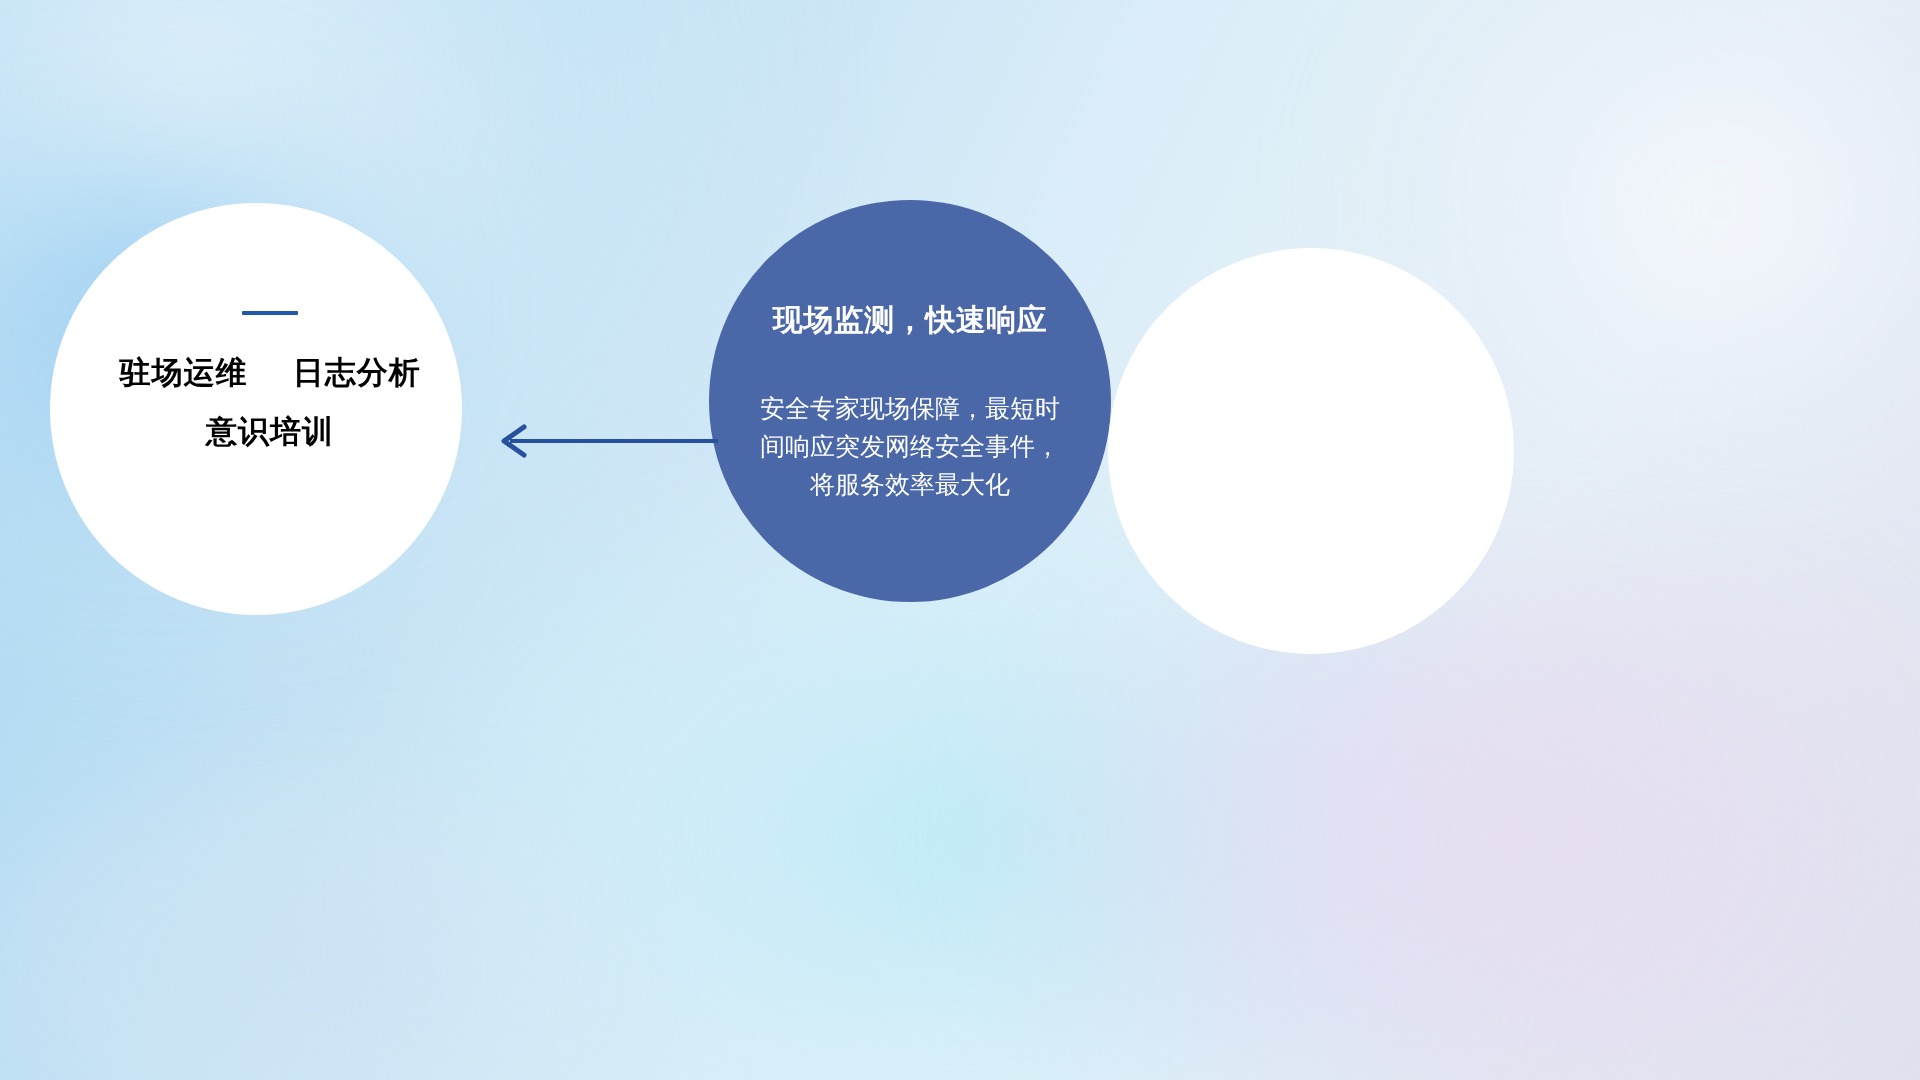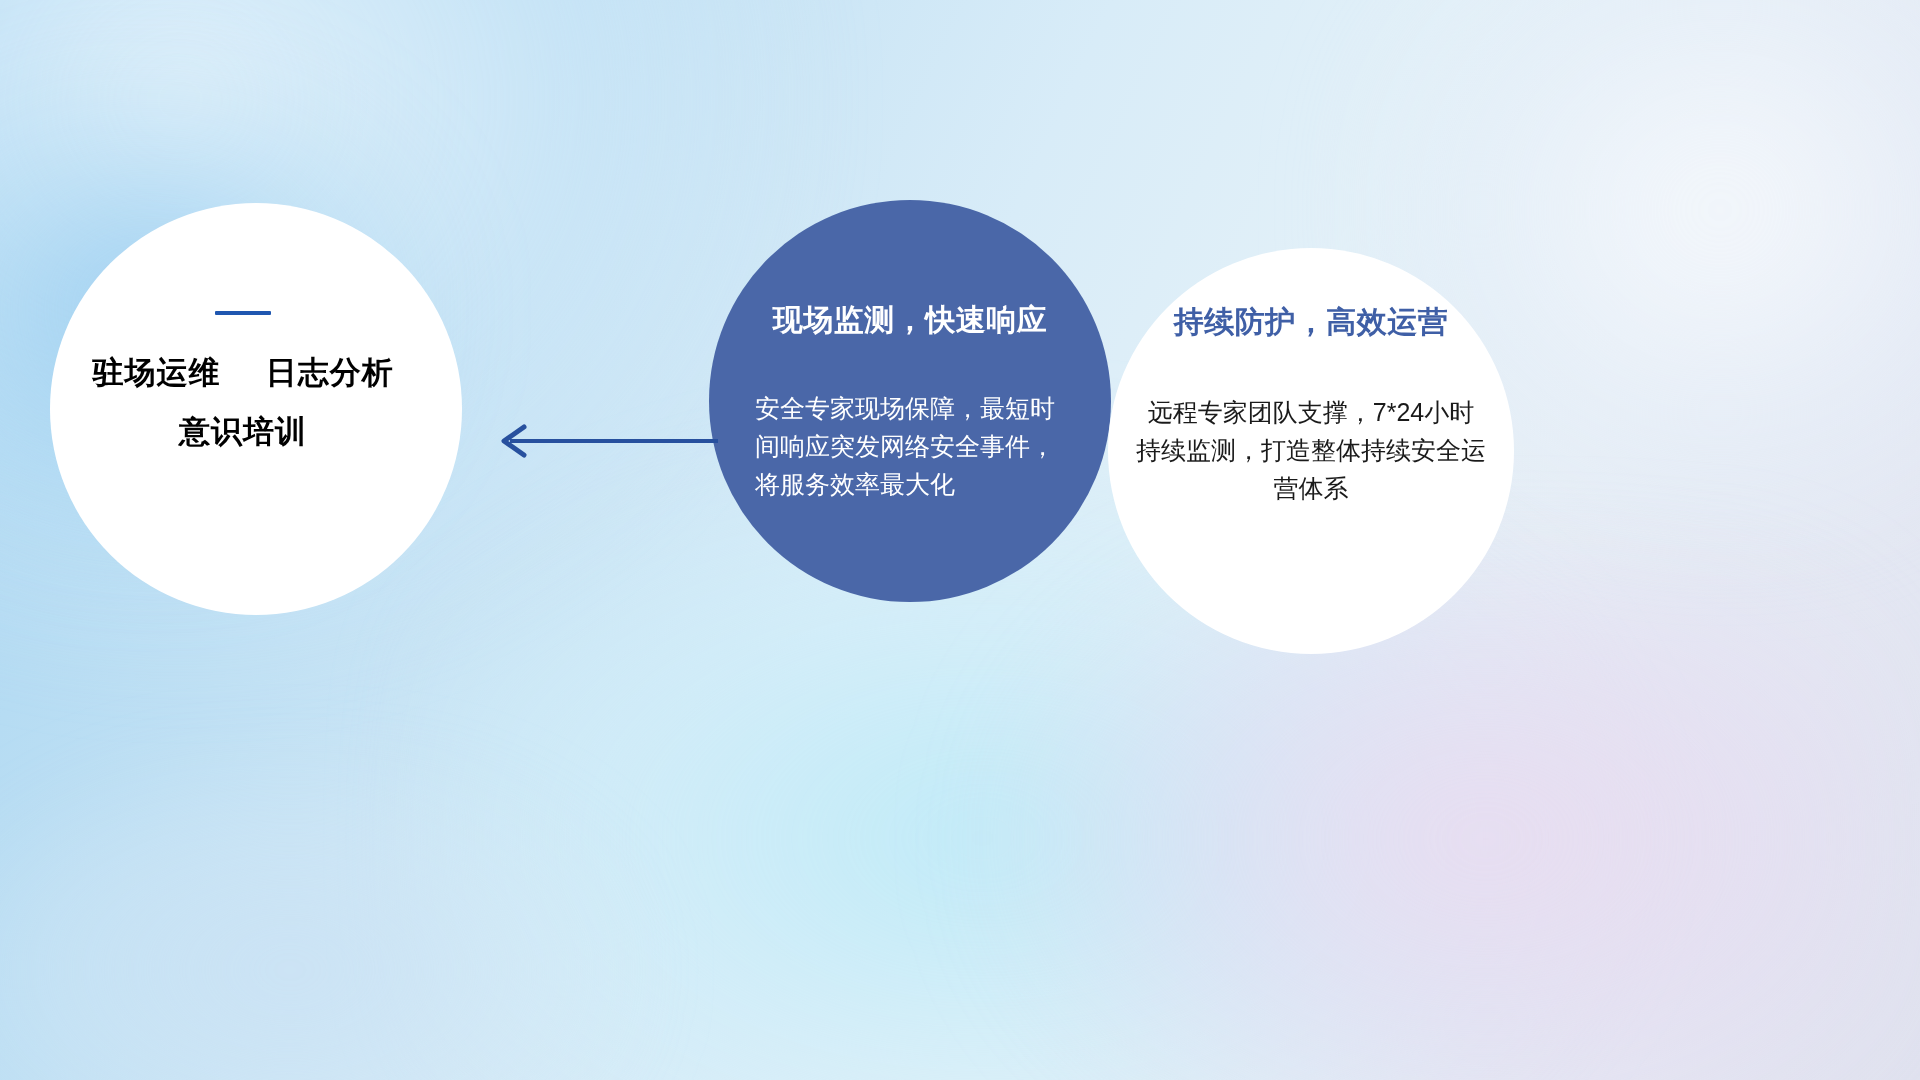--- a/index.html
+++ b/index.html
@@ -119,21 +119,21 @@
     width: 402px; height: 402px;
   }
   #circle-right {
     left: 1108px; top: 248px;
     width: 406px; height: 406px;
   }
 
   
   #left-content {
     position: absolute;
-    left: 37px; top: 203px;
+    left: 64px; top: 203px;
     width: 412px; height: 412px;
     display: flex;
     flex-direction: column;
     align-items: center;
     justify-content: flex-start;
     padding-top: 108px;
     box-sizing: border-box;
   }
   .accent-dash {
     width: 56px;
@@ -171,21 +171,21 @@
     font-size: 30px;
     font-weight: bold;
     letter-spacing: 0.5px;
     white-space: nowrap;
     margin-bottom: 48px;
   }
   #mid-body {
     color: #ffffff;
     font-size: 25px;
     line-height: 1.52;
-    text-align: left;
+    text-align: center;
     width: 310px;
   }
 
   
   #right-content {
     position: absolute;
     left: 1108px; top: 248px;
     width: 406px; height: 406px;
     display: flex;
     flex-direction: column;
@@ -255,18 +255,14 @@
     <div class="left-line">
       <span>意识培训</span>
     </div>
   </div>
 
   <div id="mid-content">
     <div id="mid-title">现场监测，快速响应</div>
     <div id="mid-body">安全专家现场保障，最短时间响应突发网络安全事件，将服务效率最大化</div>
   </div>
 
-  <div id="right-content">
-    <div id="right-title">持续防护，高效运营</div>
-    <div id="right-body">远程专家团队支撑，7*24小时持续监测，打造整体持续安全运营体系</div>
-  </div>
 
 </div>
 
 </body></html>

